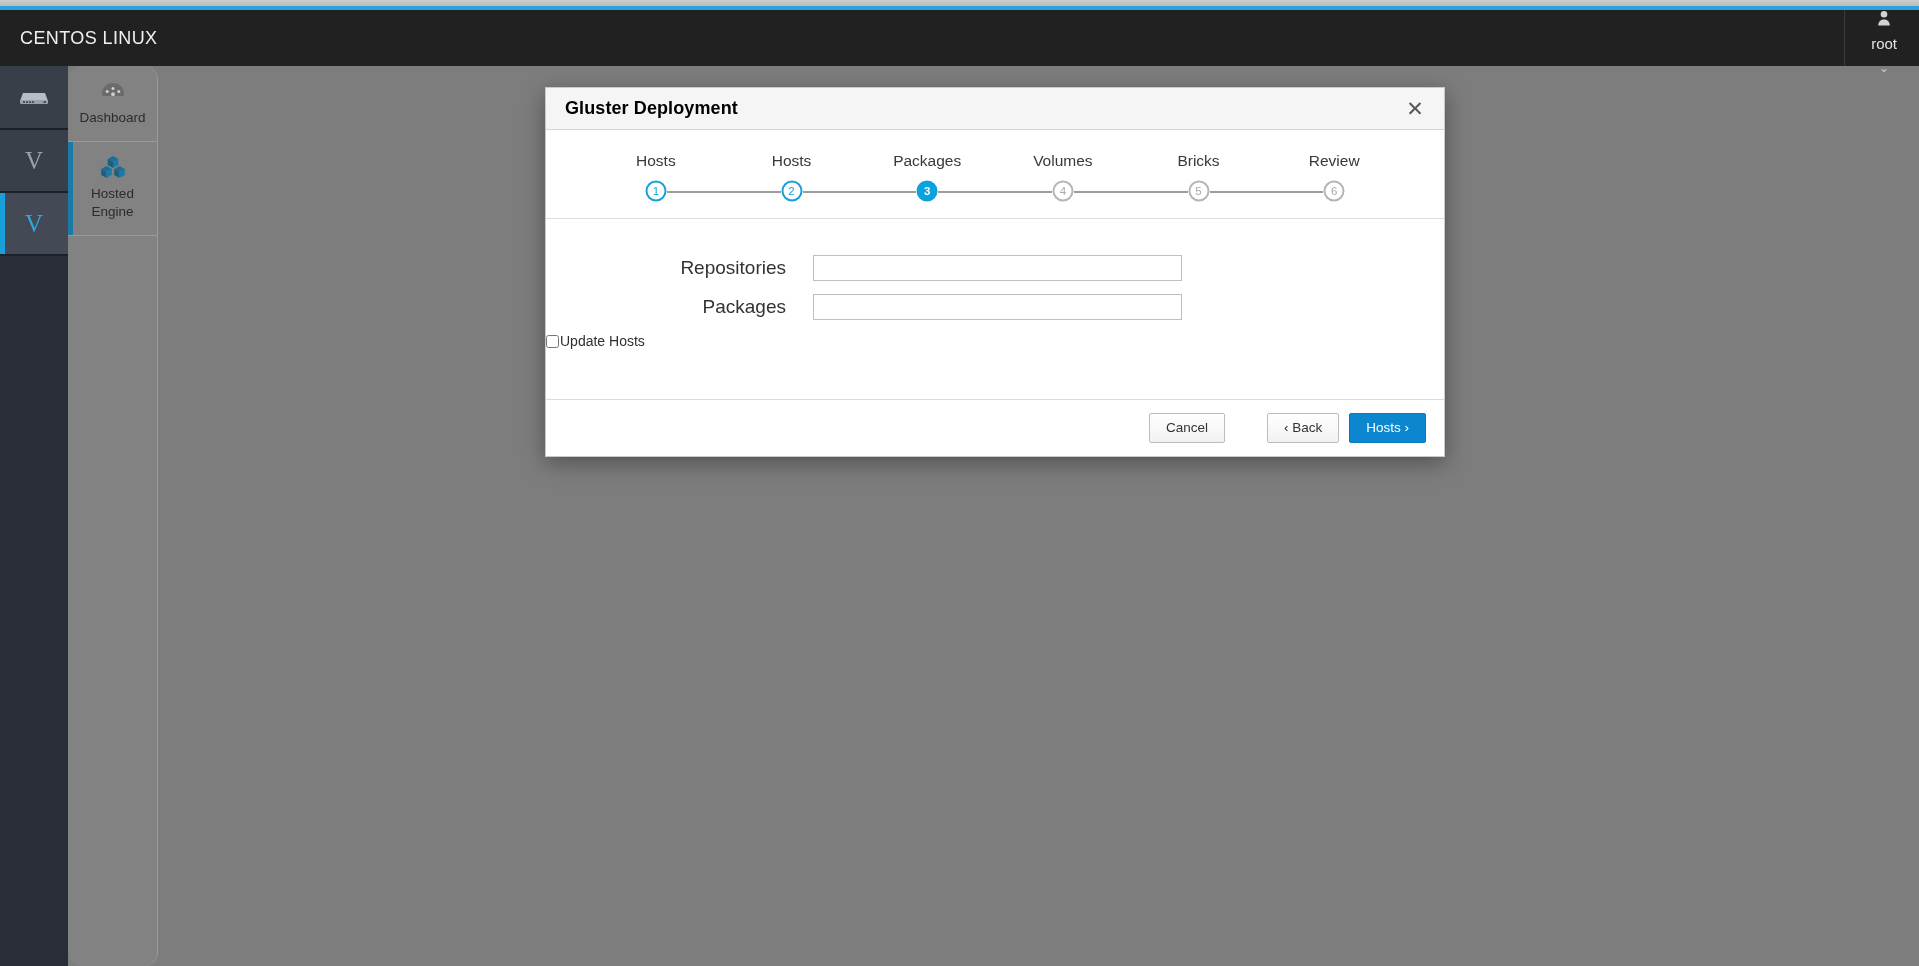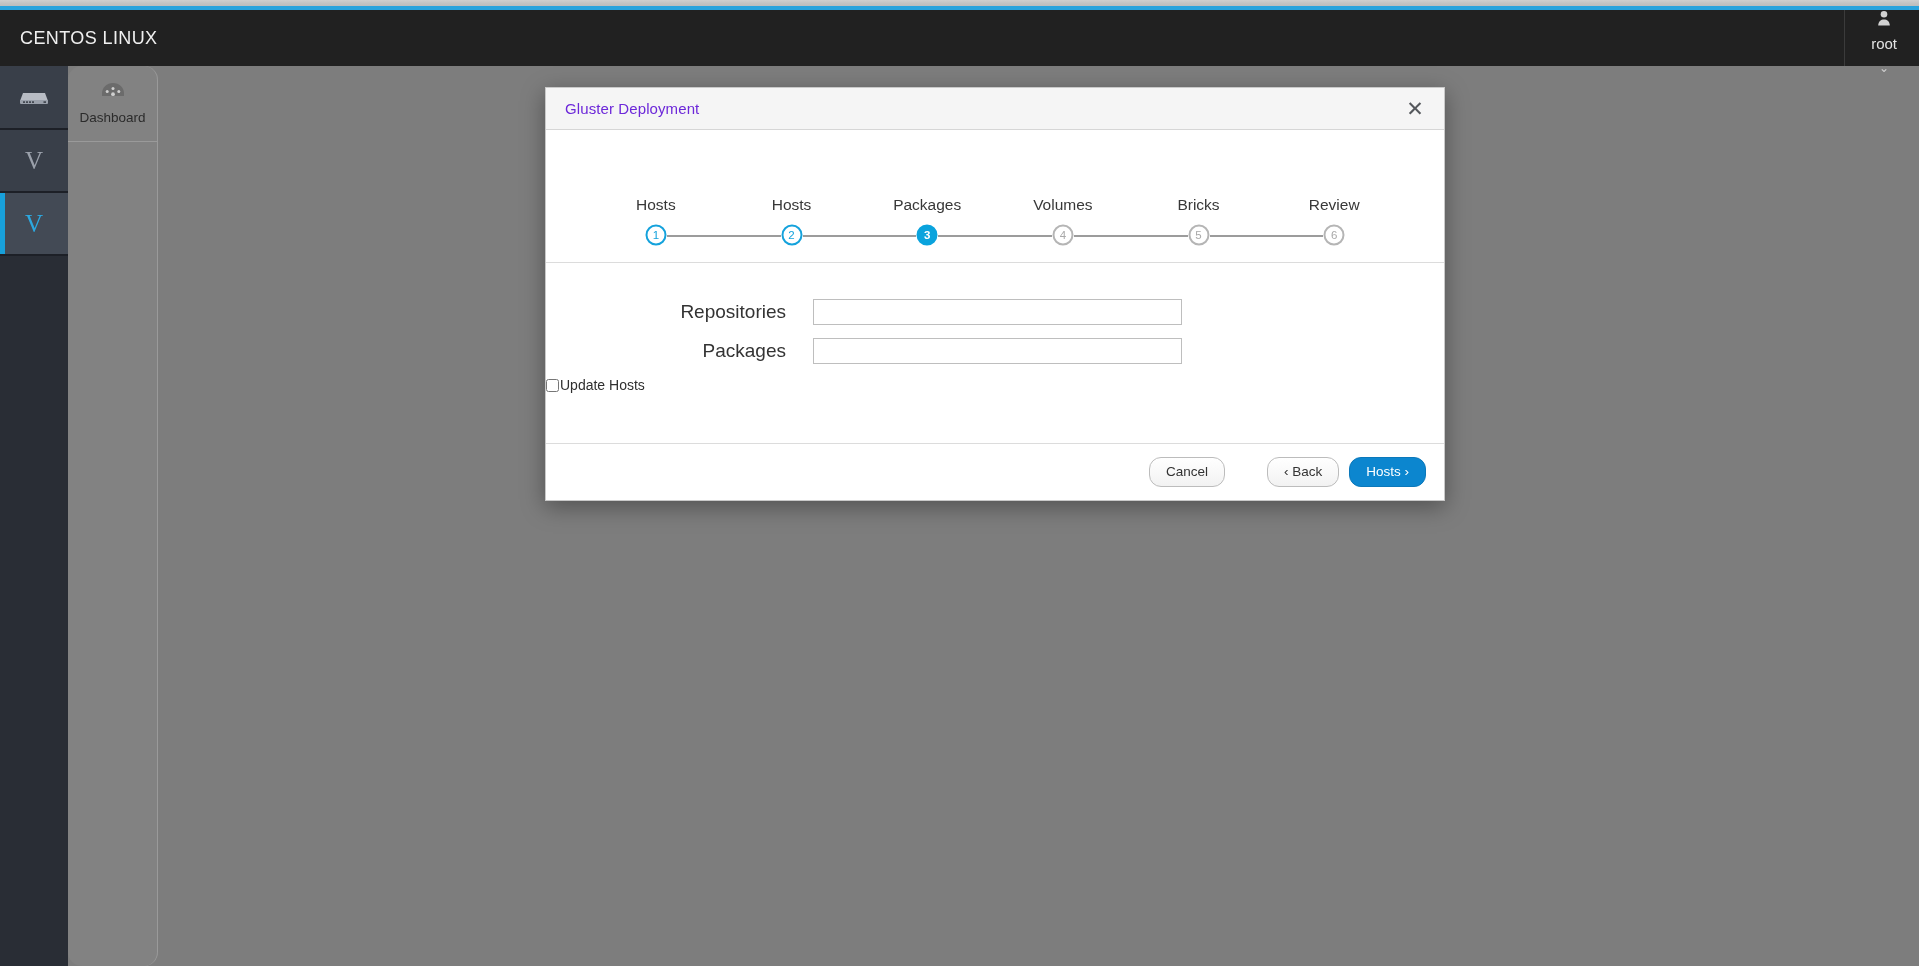--- a/index.html
+++ b/index.html
@@ -113,21 +113,21 @@
     border: 1px solid #c9c9c9;
   }
   .modal-header {
     height: 42px;
     background: #f5f5f5;
     border-bottom: 1px solid #d6d6d6;
     display: flex; align-items: center;
     padding: 0 16px 0 19px;
   }
   .modal-title {
-    font-size: 15px; font-weight: normal; color: #6d28d9;
+    font-size: 18px; font-weight: bold; color: #000000;
     letter-spacing: 0.1px;
   }
   .modal-header-spacer { flex: 1 1 auto; }
   .close-btn {
     width: 26px; height: 26px;
     display: flex; align-items: center; justify-content: center;
     font-size: 21px; color: #55585c; line-height: 1;
     cursor: pointer; background: none; border: none; padding: 0;
     font-family: "Liberation Sans", sans-serif;
   }
@@ -139,21 +139,20 @@
   }
   .steps {
     position: relative;
     display: flex;
     padding: 0 42px;
   }
   .step {
     flex: 1 1 0;
     position: relative;
     text-align: center;
-    margin-top: 44px;
   }
   .step-label {
     font-size: 15.5px;
     color: #383838;
     margin-bottom: 10px;
     white-space: nowrap;
   }
   .step-circle-row { position: relative; height: 22px; }
   
   .step .line-left, .step .line-right {
@@ -218,21 +217,21 @@
   .modal-footer {
     border-top: 1px solid #dcdcdc;
     padding: 13px 18px;
     display: flex; justify-content: flex-end; align-items: center; gap: 10px;
     background: #ffffff;
   }
   .btn {
     font-family: "Liberation Sans", sans-serif;
     font-size: 13.5px;
     padding: 5px 16px;
-    border-radius: 12px;
+    border-radius: 2px;
     cursor: pointer;
     line-height: 18px;
   }
   .btn-default {
     background: linear-gradient(to bottom, #ffffff, #f2f2f2);
     border: 1px solid #bcbcbc;
     color: #333333;
   }
   .btn-primary {
     background: #0c86cf;
@@ -299,20 +298,38 @@
           <path d="M12 2 C5.9 2 1 6.6 1 12.3 L1 15 L23 15 L23 12.3 C23 6.6 18.1 2 12 2 Z" fill="#6b6b6b"></path>
           <circle cx="6.2" cy="10.6" r="1.5" fill="#cfcfcf"></circle>
           <circle cx="12" cy="7.6" r="1.5" fill="#cfcfcf"></circle>
           <circle cx="17.8" cy="10.6" r="1.5" fill="#cfcfcf"></circle>
           <circle cx="12" cy="13.2" r="1.9" fill="#cfcfcf"></circle>
         </svg>
       </div>
       <span class="nav2-label">Dashboard</span>
     </div>
 
+    <div class="nav2-item active">
+      <div class="nav2-ico">
+        <svg width="26" height="24" viewBox="0 0 26 24" xmlns="http://www.w3.org/2000/svg">
+          <g fill="#1b6e95">
+            <path d="M13 1 L18.3 4 L13 7 L7.7 4 Z"></path>
+            <path d="M7.7 4 L13 7 L13 13 L7.7 10 Z" fill="#1a5f80"></path>
+            <path d="M18.3 4 L18.3 10 L13 13 L13 7 Z" fill="#1b7aa8"></path>
+            <path d="M6.5 11 L11.8 14 L6.5 17 L1.2 14 Z"></path>
+            <path d="M1.2 14 L6.5 17 L6.5 23 L1.2 20 Z" fill="#1a5f80"></path>
+            <path d="M11.8 14 L11.8 20 L6.5 23 L6.5 17 Z" fill="#1b7aa8"></path>
+            <path d="M19.5 11 L24.8 14 L19.5 17 L14.2 14 Z"></path>
+            <path d="M14.2 14 L19.5 17 L19.5 23 L14.2 20 Z" fill="#1a5f80"></path>
+            <path d="M24.8 14 L24.8 20 L19.5 23 L19.5 17 Z" fill="#1b7aa8"></path>
+          </g>
+        </svg>
+      </div>
+      <span class="nav2-label">Hosted Engine</span>
+    </div>
   </div>
 
   <div class="modal">
 
     <div class="modal-header">
       <span class="modal-title">Gluster Deployment</span>
       <span class="modal-header-spacer"></span>
       <button class="close-btn">✕</button>
     </div>
 

